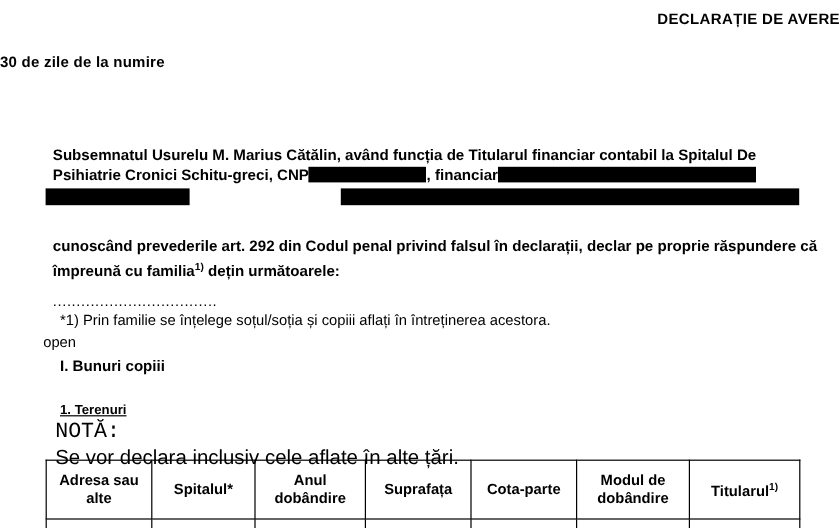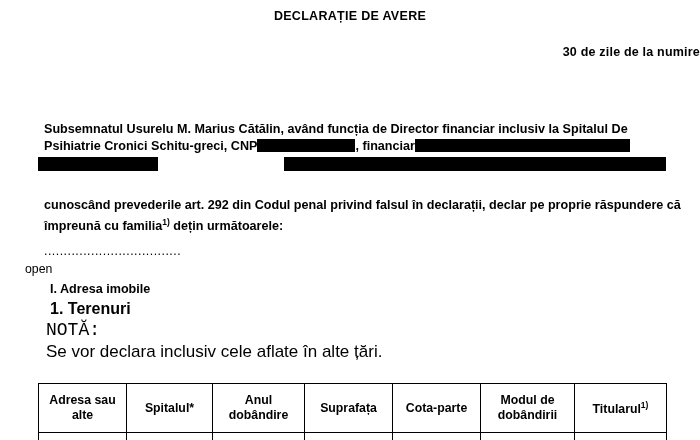--- a/index.html
+++ b/index.html
@@ -15,28 +15,28 @@
     overflow: hidden;
     position: relative;
   }
   .page {
     position: relative;
     width: 700px;
     height: 440px;
     box-sizing: border-box;
   }
   .title {
-    text-align: center;
+    text-align: right;
     font-weight: bold;
     font-size: 12.5px;
     letter-spacing: 0.3px;
     margin-top: 9px;
   }
   .subtitle {
-    text-align: right;
+    text-align: left;
     font-weight: bold;
     font-size: 12.5px;
     letter-spacing: 0.2px;
     margin-top: 22px;
   }
   .body-block {
     margin-top: 62px;
     padding-left: 44px;
     padding-right: 14px;
   }
@@ -80,33 +80,34 @@
   }
   .footnote {
     font-size: 12.3px;
     margin-top: 2px;
     padding-left: 6px;
   }
   .open-word {
     font-size: 12.3px;
     margin-top: 4px;
     margin-left: -44px;
-    padding-left: 25px;
+    padding-left: 36px;
   }
   .section-head {
     font-weight: bold;
     font-size: 12.6px;
     margin-top: 6px;
     padding-left: 6px;
   }
   .sub-head {
     font-weight: bold;
-    font-size: 16px;
-    margin-top: 4px;
-    padding-left: 6px;
+    font-size: 11px;
+    margin-top: 24px;
+    padding-left: 6px;
+    text-decoration: underline;
   }
   .nota {
     font-size: 18px;
     margin-top: 2px;
     padding-left: 2px;
     font-family: Liberation Mono, monospace;
   }
   .nota2 {
     font-size: 17px;
     margin-top: 2px;
@@ -144,38 +145,39 @@
 <body>
 
 <div class="page">
 
   <div class="title">DECLARAȚIE DE AVERE</div>
   <div class="subtitle">30 de zile de la numire</div>
 
   <div class="body-block">
 
     <div class="intro">
-      <span>Subsemnatul Usurelu M. Marius Cătălin, având funcția de Director financiar inclusiv la Spitalul De Psihiatrie Cronici Schitu-greci, CNP</span><span class="redaction r1"></span><span>, financiar</span><span class="redaction r2"></span>
+      <span>Subsemnatul Usurelu M. Marius Cătălin, având funcția de Titularul financiar contabil la Spitalul De Psihiatrie Cronici Schitu-greci, CNP</span><span class="redaction r1"></span><span>, financiar</span><span class="redaction r2"></span>
     </div>
 
     <div class="redact-row">
       <span class="blk" style="left:-6px; width:120px;"></span>
       <span class="blk" style="left:240px; width:382px;"></span>
     </div>
 
     <div class="para">
       <span>cunoscând prevederile art. 292 din Codul penal privind falsul în declarații, declar pe proprie răspundere că împreună cu familia<sup>1)</sup> dețin următoarele:</span>
     </div>
 
     <div class="dotline">...................................</div>
 
+    <div class="footnote">*1) Prin familie se înțelege soțul/soția și copiii aflați în întreținerea acestora.</div>
 
     <div class="open-word">open</div>
 
-    <div class="section-head">I. Adresa imobile</div>
+    <div class="section-head">I. Bunuri copiii</div>
 
     <div class="sub-head">1. Terenuri</div>
 
     <div class="nota">NOTĂ:</div>
     <div class="nota2">Se vor declara inclusiv cele aflate în alte țări.</div>
 
   </div>
 
   <table class="tbl">
     <colgroup>
@@ -187,21 +189,21 @@
       <col style="width:94px">
       <col style="width:92px">
     </colgroup>
     <thead>
       <tr>
         <th>Adresa sau alte</th>
         <th>Spitalul*</th>
         <th>Anul dobândire</th>
         <th>Suprafața</th>
         <th>Cota-parte</th>
-        <th>Modul de dobândirii</th>
+        <th>Modul de dobândire</th>
         <th>Titularul<sup>1)</sup></th>
       </tr>
     </thead>
     <tbody>
       <tr>
         <td class="tara">Tara:</td>
         <td></td>
         <td></td>
         <td></td>
         <td></td>

